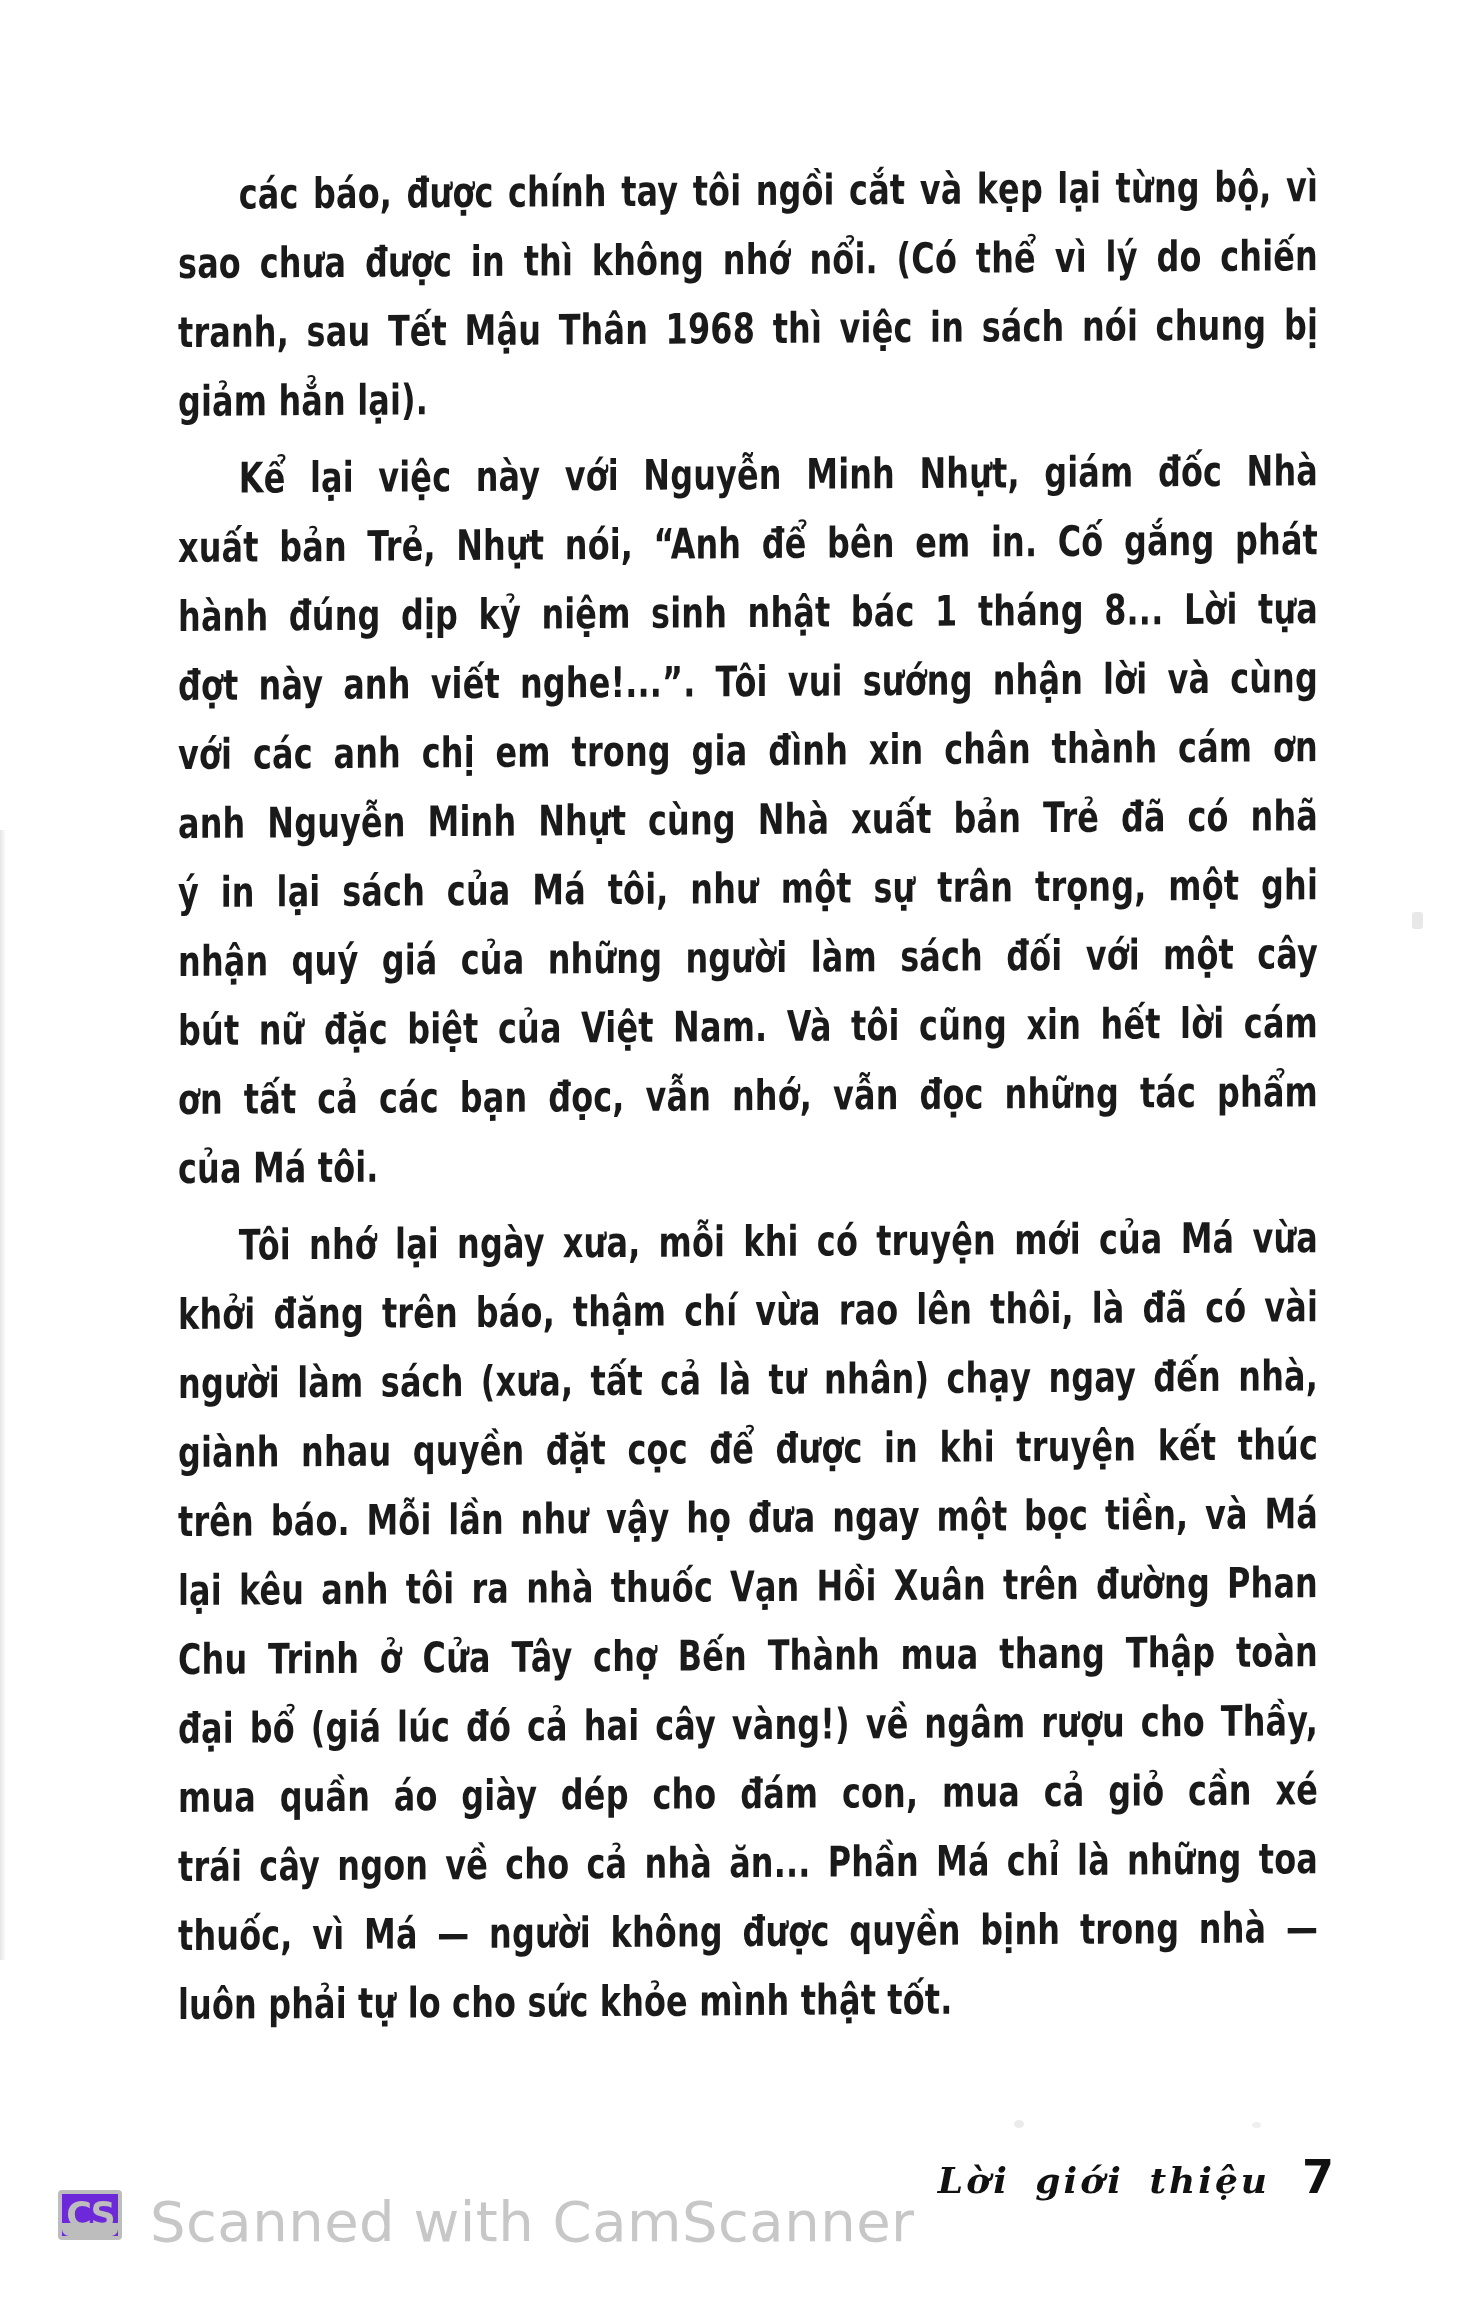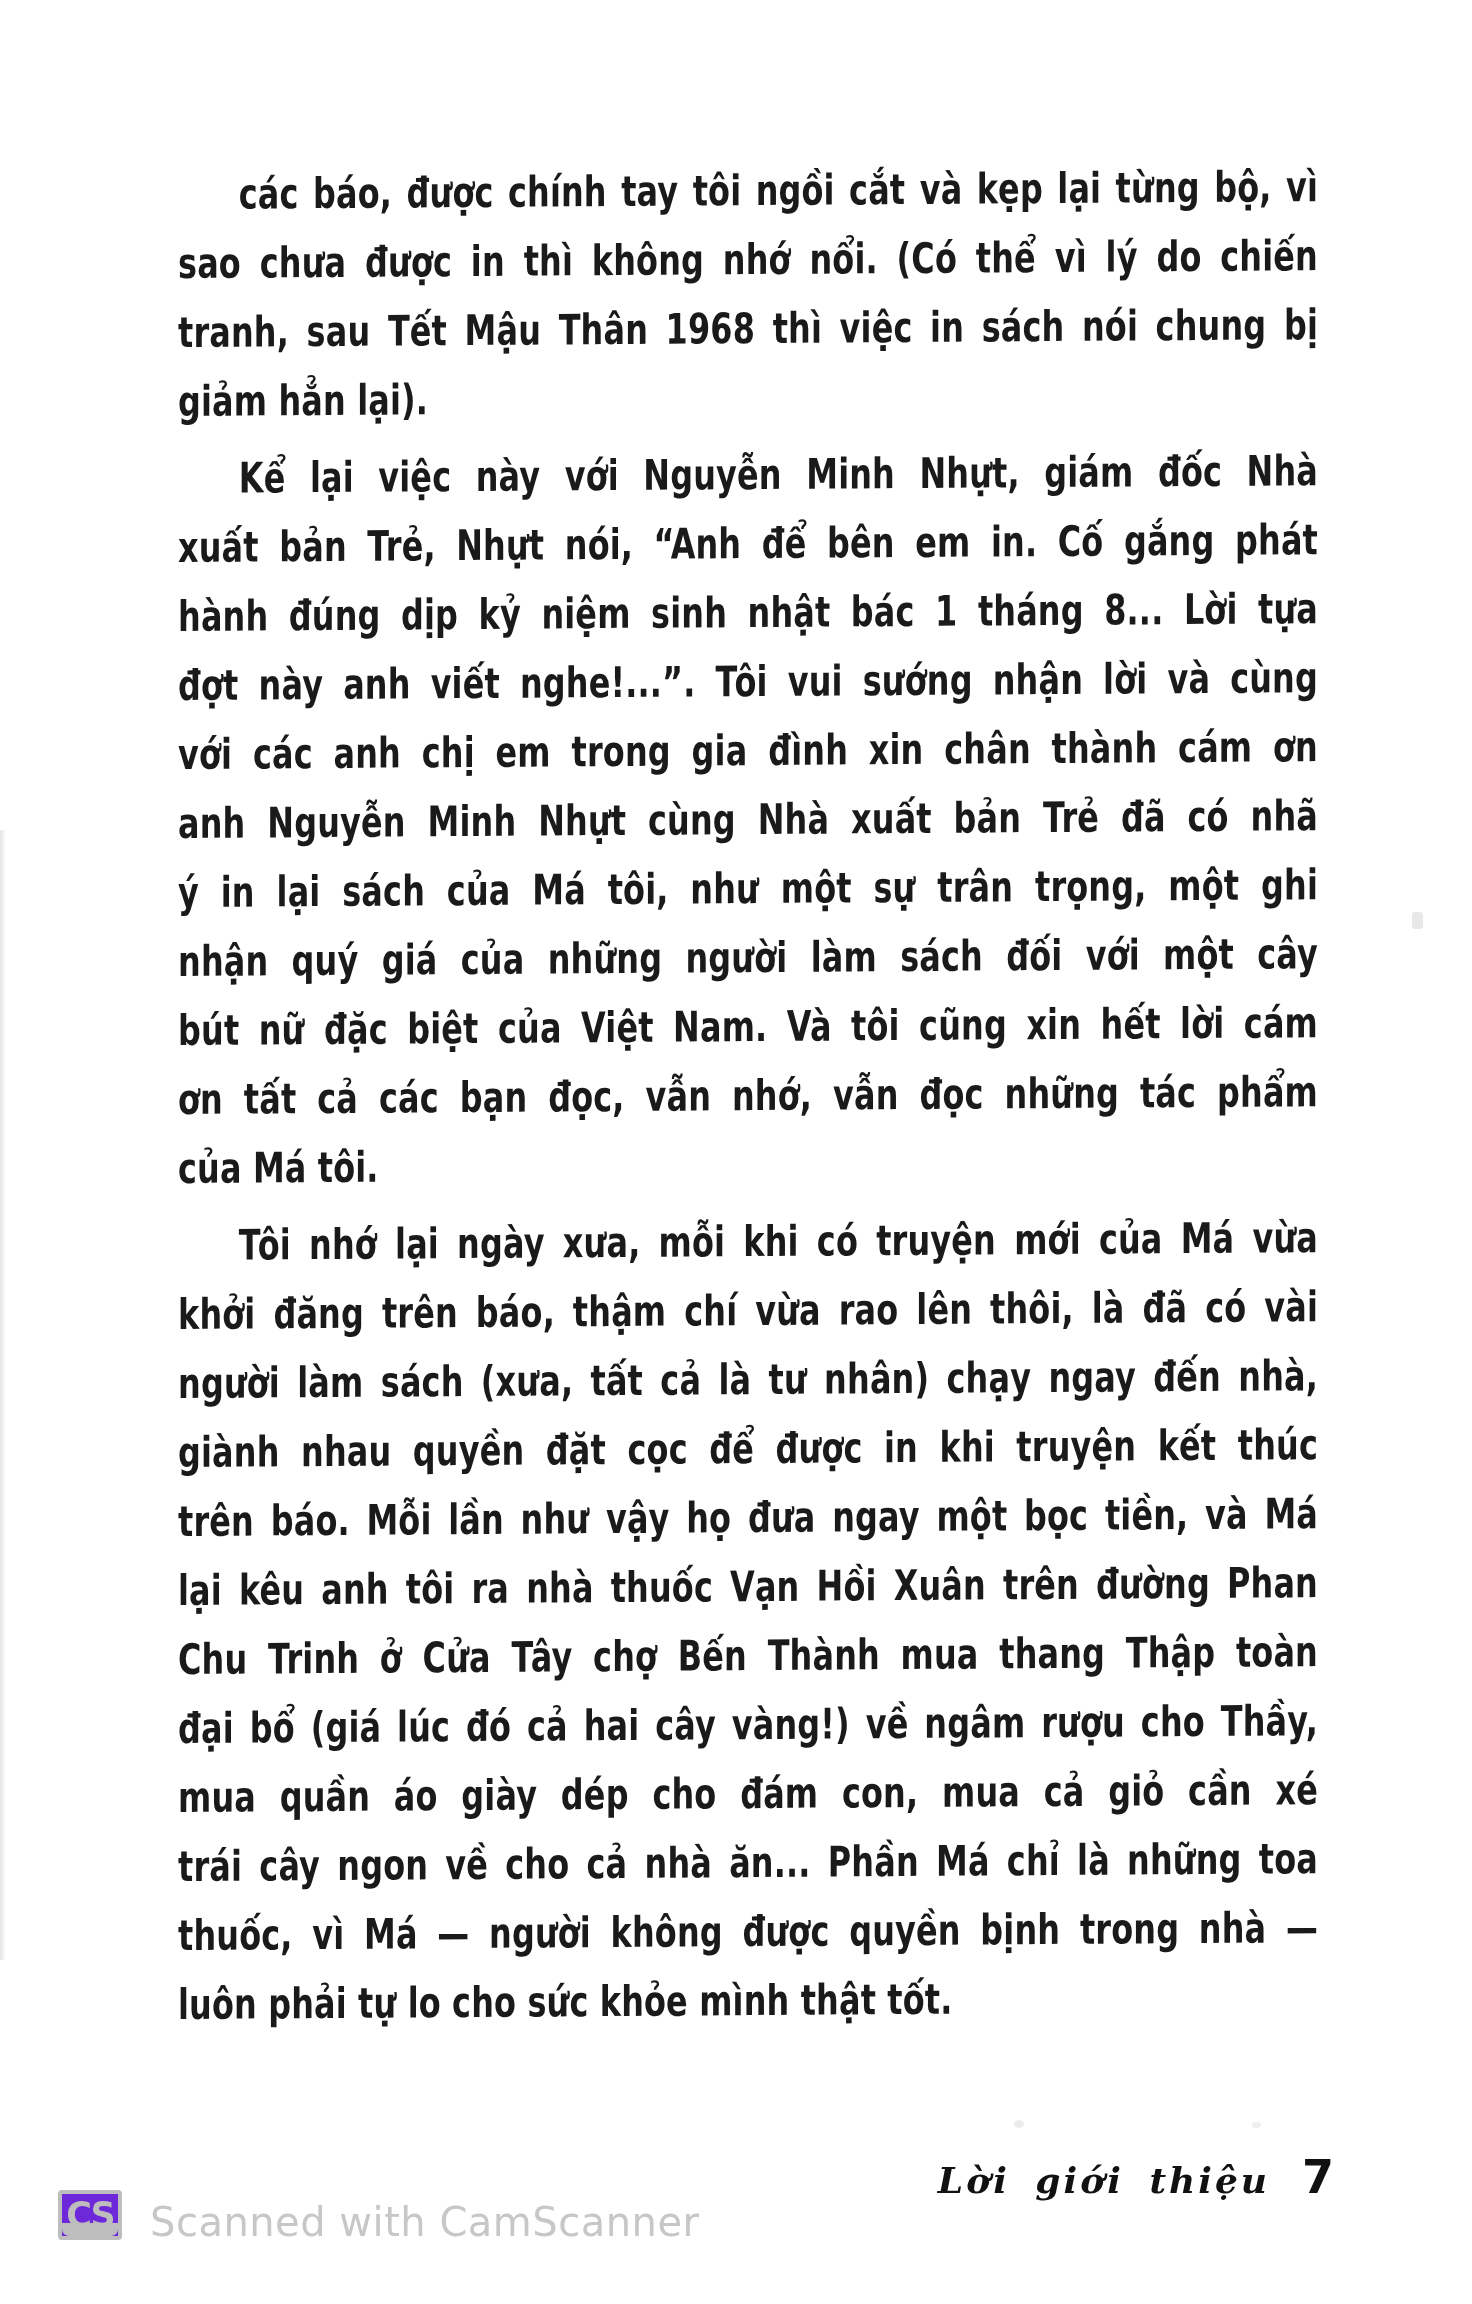--- a/index.html
+++ b/index.html
@@ -90,21 +90,21 @@
     position: absolute;
     left: 0; right: 0; bottom: 0;
     height: 13px;
     background: #bdbdbd;
     border-radius: 0 0 7px 7px;
   }
   .cs-label {
     position: absolute;
     left: 150px;
     top: 2192px;
-    font-size: 40px;
+    font-size: 56px;
     line-height: 60px;
     color: #c7c7c7;
     letter-spacing: 0.5px;
   }
 
   
   .edge-streak {
     position: absolute;
     left: 0; top: 830px;
     width: 6px; height: 1130px;

